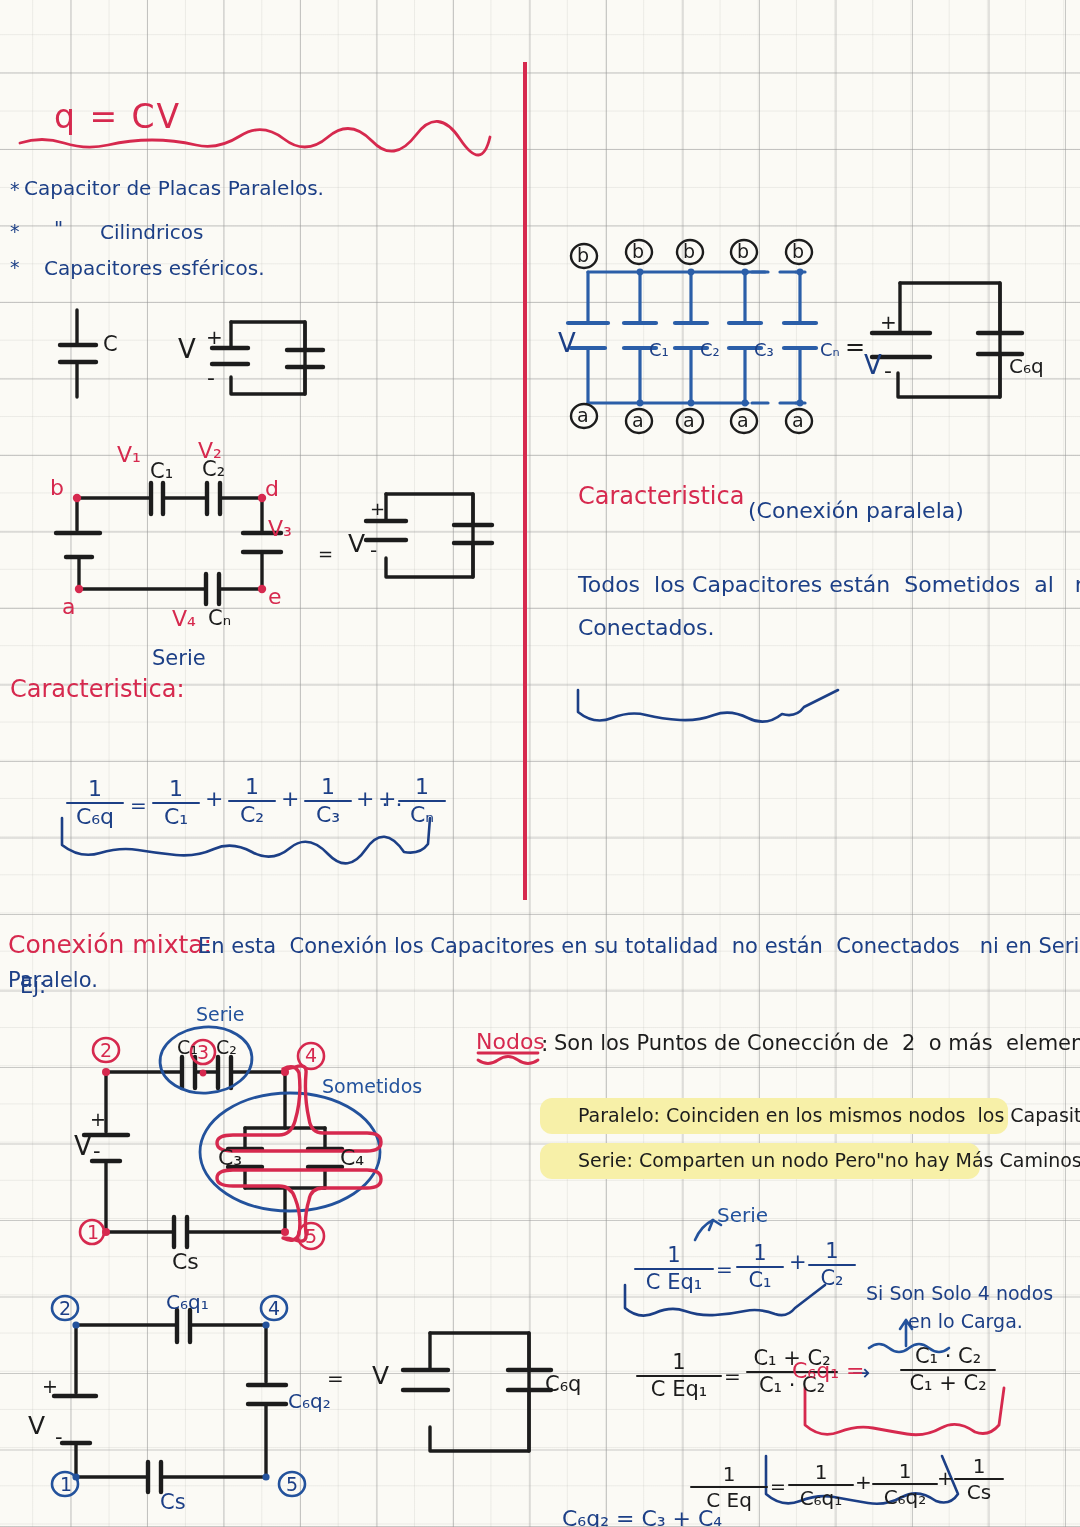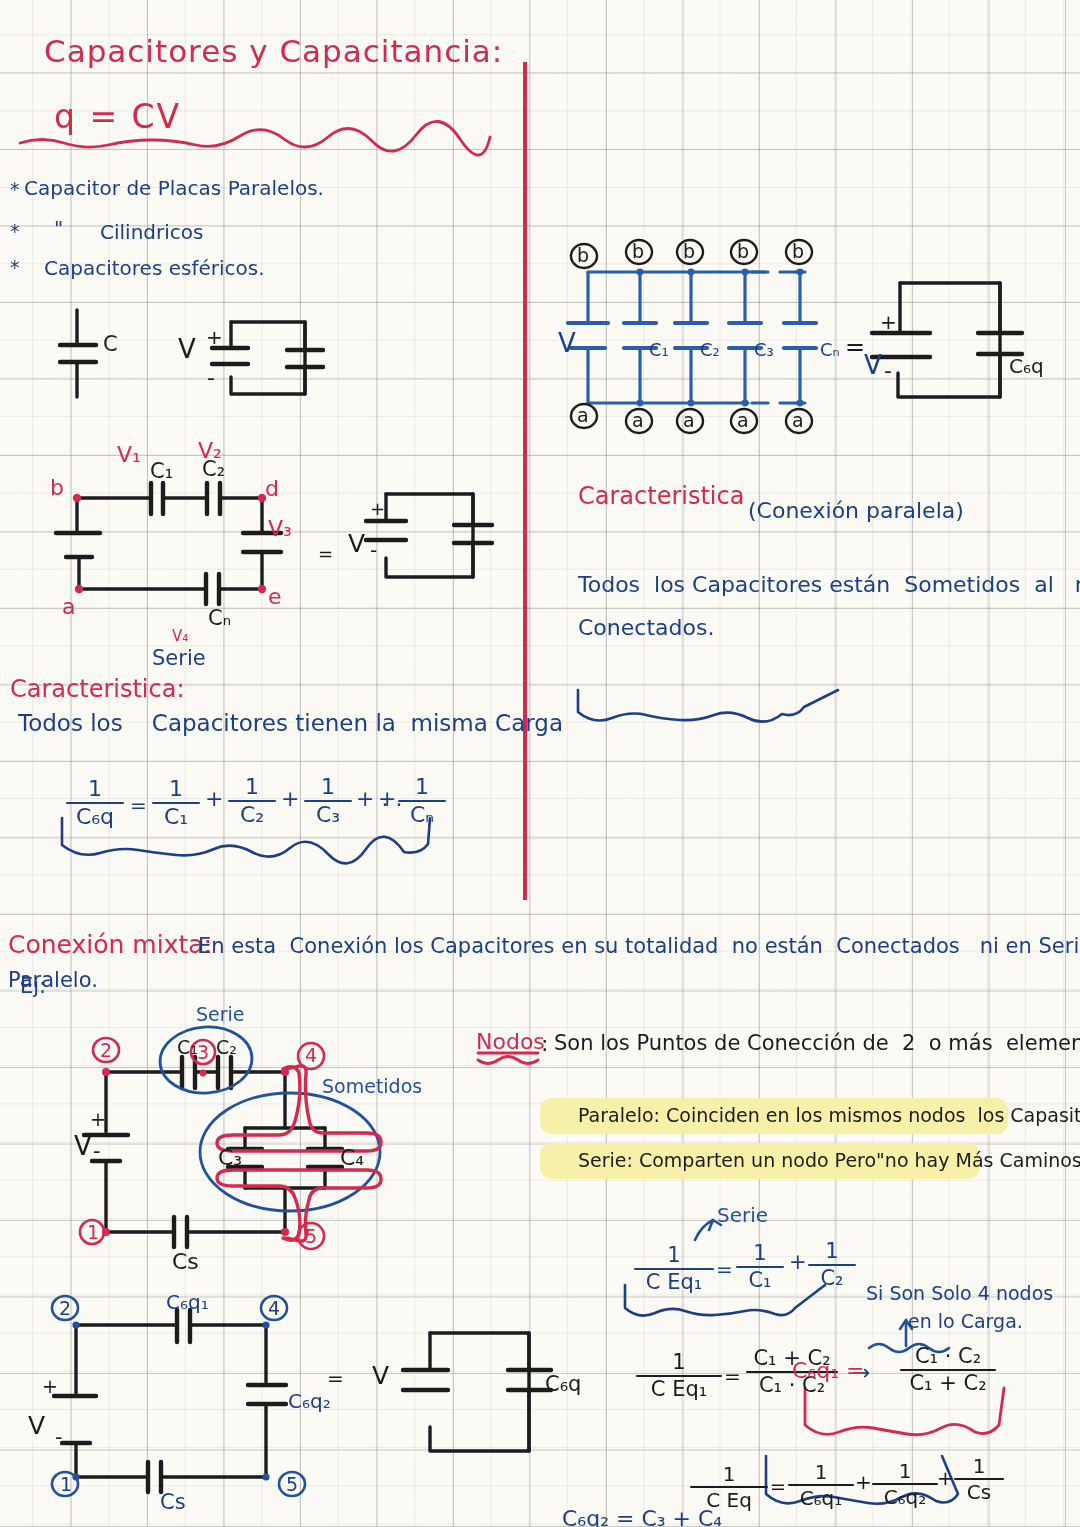--- a/index.html
+++ b/index.html
@@ -288,21 +288,20 @@
 
     <path class="rd" d="M805,1388 L805,1425 q16,14 34,7 t34,-4 t34,6 t34,-6 t34,4 q14,5 24,-7 L1004,1388"></path>
 
     <path class="und" d="M766,1456 L766,1494 q16,14 34,7 t34,-4 t34,6 t34,-6 t34,4 q14,5 22,-7 L942,1456"></path>
 
   </svg>
 
   <div class="hl" style="left:540px;top:1098px;width:468px;height:36px;"></div>
   <div class="hl" style="left:540px;top:1143px;width:440px;height:36px;"></div>
 
-  <div class="h red" style="left:44px;top:36px;font-size:31px;letter-spacing:1px;">Capacitores y Capacitancia:</div>
 
   <div class="h red" style="left:54px;top:100px;font-size:33px;letter-spacing:2px;">q = CV</div>
 
   <div class="h blue" style="left:10px;top:180px;font-size:19px;">*</div>
   <div class="h blue" style="left:24px;top:178px;font-size:20px;">Capacitor de Placas Paralelos.</div>
 
   <div class="h blue" style="left:10px;top:222px;font-size:19px;">*</div>
   <div class="h blue" style="left:54px;top:218px;font-size:20px;">"</div>
   <div class="h blue" style="left:100px;top:222px;font-size:20px;">Cilindricos</div>
 
@@ -316,30 +315,29 @@
 
   <div class="h red" style="left:117px;top:444px;font-size:22px;">V₁</div>
   <div class="h red" style="left:198px;top:440px;font-size:22px;">V₂</div>
   <div class="h blk" style="left:150px;top:461px;font-size:21px;">C₁</div>
   <div class="h blk" style="left:202px;top:459px;font-size:21px;">C₂</div>
   <div class="h red" style="left:50px;top:477px;font-size:22px;">b</div>
   <div class="h red" style="left:265px;top:478px;font-size:22px;">d</div>
   <div class="h red" style="left:268px;top:518px;font-size:22px;">V₃</div>
   <div class="h red" style="left:62px;top:596px;font-size:22px;">a</div>
   <div class="h red" style="left:268px;top:586px;font-size:22px;">e</div>
-  <div class="h red" style="left:172px;top:629px;font-size:15px;">V₄</div>
+  <div class="h red" style="left:172px;top:608px;font-size:22px;">V₄</div>
   <div class="h blk" style="left:208px;top:608px;font-size:21px;">Cₙ</div>
   <div class="h blk" style="left:318px;top:545px;font-size:18px;">=</div>
   <div class="h blk" style="left:348px;top:531px;font-size:25px;">V</div>
   <div class="h blk" style="left:370px;top:500px;font-size:18px;">+</div>
   <div class="h blk" style="left:370px;top:540px;font-size:20px;">-</div>
 
   <div class="h red" style="left:10px;top:677px;font-size:24px;">Caracteristica:</div>
   <div class="h blue" style="left:152px;top:648px;font-size:21px;">Serie</div>
-  <div class="h blue" style="left:18px;top:712px;font-size:23px;">Todos los    Capacitores tienen la  misma Carga</div>
 
   <div class="fr blue" style="left:66px;top:778px;font-size:22px;width:58px;">
     <span class="num">1</span>
     <span class="bar"></span>
     <span class="den">C₆q</span>
   </div>
   <div class="h blue" style="left:130px;top:795px;font-size:20px;">=</div>
   <div class="fr blue" style="left:152px;top:778px;font-size:22px;width:48px;">
     <span class="num">1</span>
     <span class="bar"></span>

